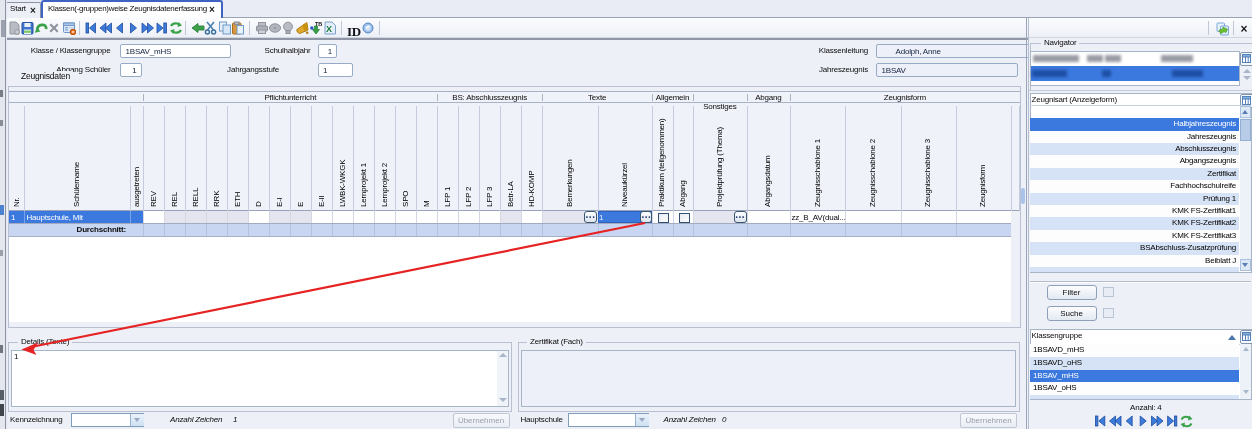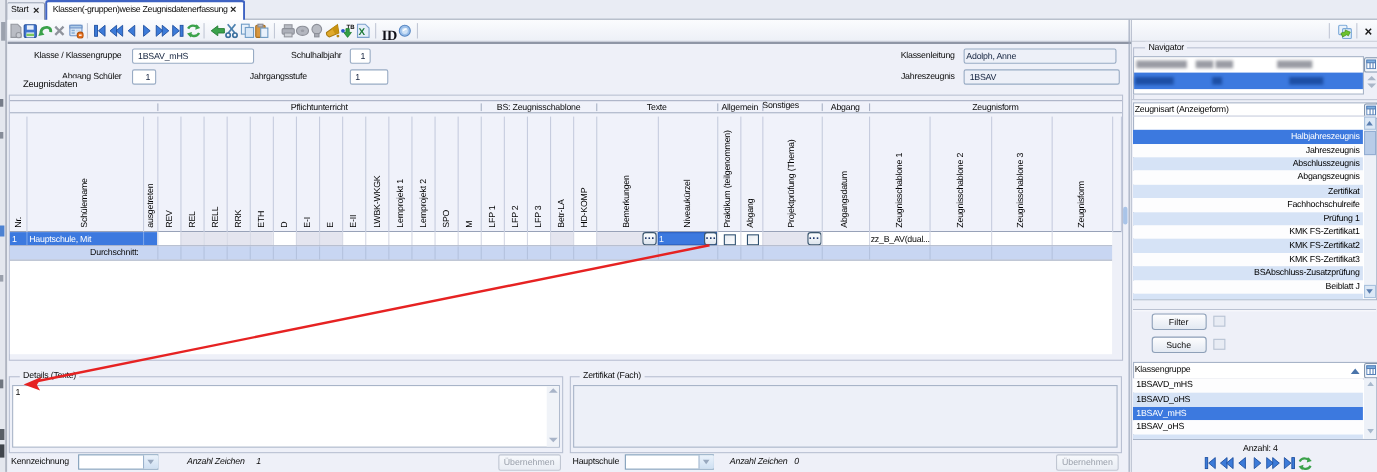--- a/index.html
+++ b/index.html
@@ -162,39 +162,39 @@
 <div class="ab" style="left:0;top:404px;width:4px;height:12px;background:#40454c"></div>
 <div class="lbl" style="right:1141.5px;top:45.5px">Klasse / Klassengruppe</div>
 <div class="inp" style="left:119.5px;top:43.5px;width:104px;height:11px;padding:1px 0 0 5px">1BSAV_mHS</div>
 <div class="lbl" style="right:941.5px;top:45.5px">Schulhalbjahr</div>
 <div class="inp" style="left:318px;top:43.5px;width:13px;height:11px;padding:1px 4px 0 0;text-align:right">1</div>
 <div class="lbl" style="right:1141.5px;top:64.5px">Abgang Schüler</div>
 <div class="inp" style="left:119.5px;top:62.5px;width:16px;height:11px;padding:1px 4px 0 0;text-align:right">1</div>
 <div class="lbl" style="right:973px;top:64.5px">Jahrgangsstufe</div>
 <div class="inp" style="left:318px;top:62.5px;width:29px;height:11px;padding:1px 0 0 4px">1</div>
 <div class="lbl" style="right:384px;top:45.5px">Klassenleitung</div>
-<div class="inp" style="left:875.5px;top:43.5px;width:135px;height:11px;padding:1px 0 0 2px;background:#edf0f8">Adolph, Anne</div>
+<div class="inp" style="left:875.5px;top:43.5px;width:135px;height:11px;padding:1px 0 0 19px;background:#edf0f8">Adolph, Anne</div>
 <div class="lbl" style="right:384px;top:64.5px">Jahreszeugnis</div>
 <div class="inp" style="left:875.5px;top:62.5px;width:135px;height:11px;padding:1px 0 0 5px;background:#edf0f8">1BSAV</div>
 <div class="ab" style="left:8px;top:85.5px;width:1011px;height:240px;border:1px solid #b9c0d2"></div>
 <div class="lbl" style="left:18px;top:71px;background:#eef0f8;padding:0 3px;font-size:8.5px">Zeugnisdaten</div>
 <div class="ab" style="left:9px;top:91px;width:1010.6px;height:120px;background:#f0f2fa;border-top:1px solid #a8b0c4"></div>
 <div class="ab" style="left:9px;top:210.2px;width:1010.6px;height:1.1px;background:#98a2b8"></div>
 <div class="ab" style="left:9px;top:236.3px;width:1001.6px;height:85.69999999999999px;background:#fff"></div>
 <div class="ab" style="left:9px;top:102px;width:1010.6px;height:1px;background:#aab2c6"></div>
 <div class="ab" style="left:143.4px;top:93.5px;width:1px;height:7.5px;background:#aab2c6"></div>
 <div class="lbl" style="left:143.4px;top:92.5px;width:293.79999999999995px;text-align:center">Pflichtunterricht</div>
 <div class="ab" style="left:437.2px;top:93.5px;width:1px;height:7.5px;background:#aab2c6"></div>
-<div class="lbl" style="left:437.2px;top:92.5px;width:104.90000000000003px;text-align:center">BS: Zeugnisschablone</div>
+<div class="lbl" style="left:437.2px;top:92.5px;width:104.90000000000003px;text-align:center">BS: Abschlusszeugnis</div>
 <div class="ab" style="left:542.1px;top:93.5px;width:1px;height:7.5px;background:#aab2c6"></div>
 <div class="lbl" style="left:542.1px;top:92.5px;width:110.0px;text-align:center">Texte</div>
 <div class="ab" style="left:652.1px;top:93.5px;width:1px;height:7.5px;background:#aab2c6"></div>
 <div class="lbl" style="left:652.1px;top:92.5px;width:40.89999999999998px;text-align:center">Allgemein</div>
 <div class="ab" style="left:693px;top:93.5px;width:1px;height:7.5px;background:#aab2c6"></div>
-<div class="lbl" style="left:693px;top:91px;width:53.700000000000045px;text-align:left">Sonstiges</div>
+<div class="lbl" style="left:693px;top:102px;width:53.700000000000045px;text-align:center">Sonstiges</div>
 <div class="ab" style="left:746.7px;top:93.5px;width:1px;height:7.5px;background:#aab2c6"></div>
 <div class="lbl" style="left:746.7px;top:92.5px;width:43.5px;text-align:center">Abgang</div>
 <div class="ab" style="left:790.2px;top:93.5px;width:1px;height:7.5px;background:#aab2c6"></div>
 <div class="lbl" style="left:790.2px;top:92.5px;width:229.39999999999998px;text-align:center">Zeugnisform</div>
 <div class="ab" style="left:24.4px;top:106px;width:1px;height:105px;background:#c6ccde"></div>
 <div class="ab" style="left:130px;top:106px;width:1px;height:105px;background:#c6ccde"></div>
 <div class="ab" style="left:143.4px;top:106px;width:1px;height:105px;background:#c6ccde"></div>
 <div class="ab" style="left:164.38px;top:106px;width:1px;height:105px;background:#c6ccde"></div>
 <div class="ab" style="left:185.35999999999999px;top:106px;width:1px;height:105px;background:#c6ccde"></div>
 <div class="ab" style="left:206.33999999999997px;top:106px;width:1px;height:105px;background:#c6ccde"></div>
@@ -324,21 +324,21 @@
 <div class="ab" style="left:542.0200000000002px;top:224.0px;width:1px;height:11.599999999999994px;background:#b4c2de"></div>
 <div class="ab" style="left:597.7px;top:224.0px;width:1px;height:11.599999999999994px;background:#b4c2de"></div>
 <div class="ab" style="left:652.1px;top:224.0px;width:1px;height:11.599999999999994px;background:#b4c2de"></div>
 <div class="ab" style="left:672.6px;top:224.0px;width:1px;height:11.599999999999994px;background:#b4c2de"></div>
 <div class="ab" style="left:693.0px;top:224.0px;width:1px;height:11.599999999999994px;background:#b4c2de"></div>
 <div class="ab" style="left:746.7px;top:224.0px;width:1px;height:11.599999999999994px;background:#b4c2de"></div>
 <div class="ab" style="left:790.2px;top:224.0px;width:1px;height:11.599999999999994px;background:#b4c2de"></div>
 <div class="ab" style="left:845.1px;top:224.0px;width:1px;height:11.599999999999994px;background:#b4c2de"></div>
 <div class="ab" style="left:900.7px;top:224.0px;width:1px;height:11.599999999999994px;background:#b4c2de"></div>
 <div class="ab" style="left:955.6px;top:224.0px;width:1px;height:11.599999999999994px;background:#b4c2de"></div>
-<div class="lbl" style="right:1126px;top:225.0px;font-weight:normal">Durchschnitt:</div>
+<div class="lbl" style="right:1126px;top:225.0px;font-weight:bold">Durchschnitt:</div>
 <div class="ab" style="left:8px;top:342px;width:502px;height:68px;border:1px solid #b9c0d2"></div>
 <div class="lbl" style="left:18px;top:336.5px;background:#eef0f8;padding:0 3px">Details (Texte)</div>
 <div class="ab" style="left:10.5px;top:349.5px;width:498px;height:57.5px;background:#fff;border:1px solid #a8b4c8;box-sizing:border-box"></div>
 <div class="lbl" style="left:14px;top:351.5px">1</div>
 <div class="ab" style="left:496.5px;top:350.5px;width:11px;height:55.5px;background:#f0f3f8"></div>
 <div class="tri" style="left:499px;top:353px;border-left:4px solid transparent;border-right:4px solid transparent;border-bottom:4.5px solid #a8b4c8"></div>
 <div class="tri" style="left:499px;top:398px;border-left:4px solid transparent;border-right:4px solid transparent;border-top:4.5px solid #a8b4c8"></div>
 <div class="ab" style="left:518px;top:342px;width:500px;height:68px;border:1px solid #b9c0d2"></div>
 <div class="lbl" style="left:527px;top:336.5px;background:#eef0f8;padding:0 3px">Zertifikat (Fach)</div>
 <div class="ab" style="left:520.5px;top:349.5px;width:495px;height:57.5px;background:#edf0f8;border:1px solid #a8b4c8;box-sizing:border-box"></div>

